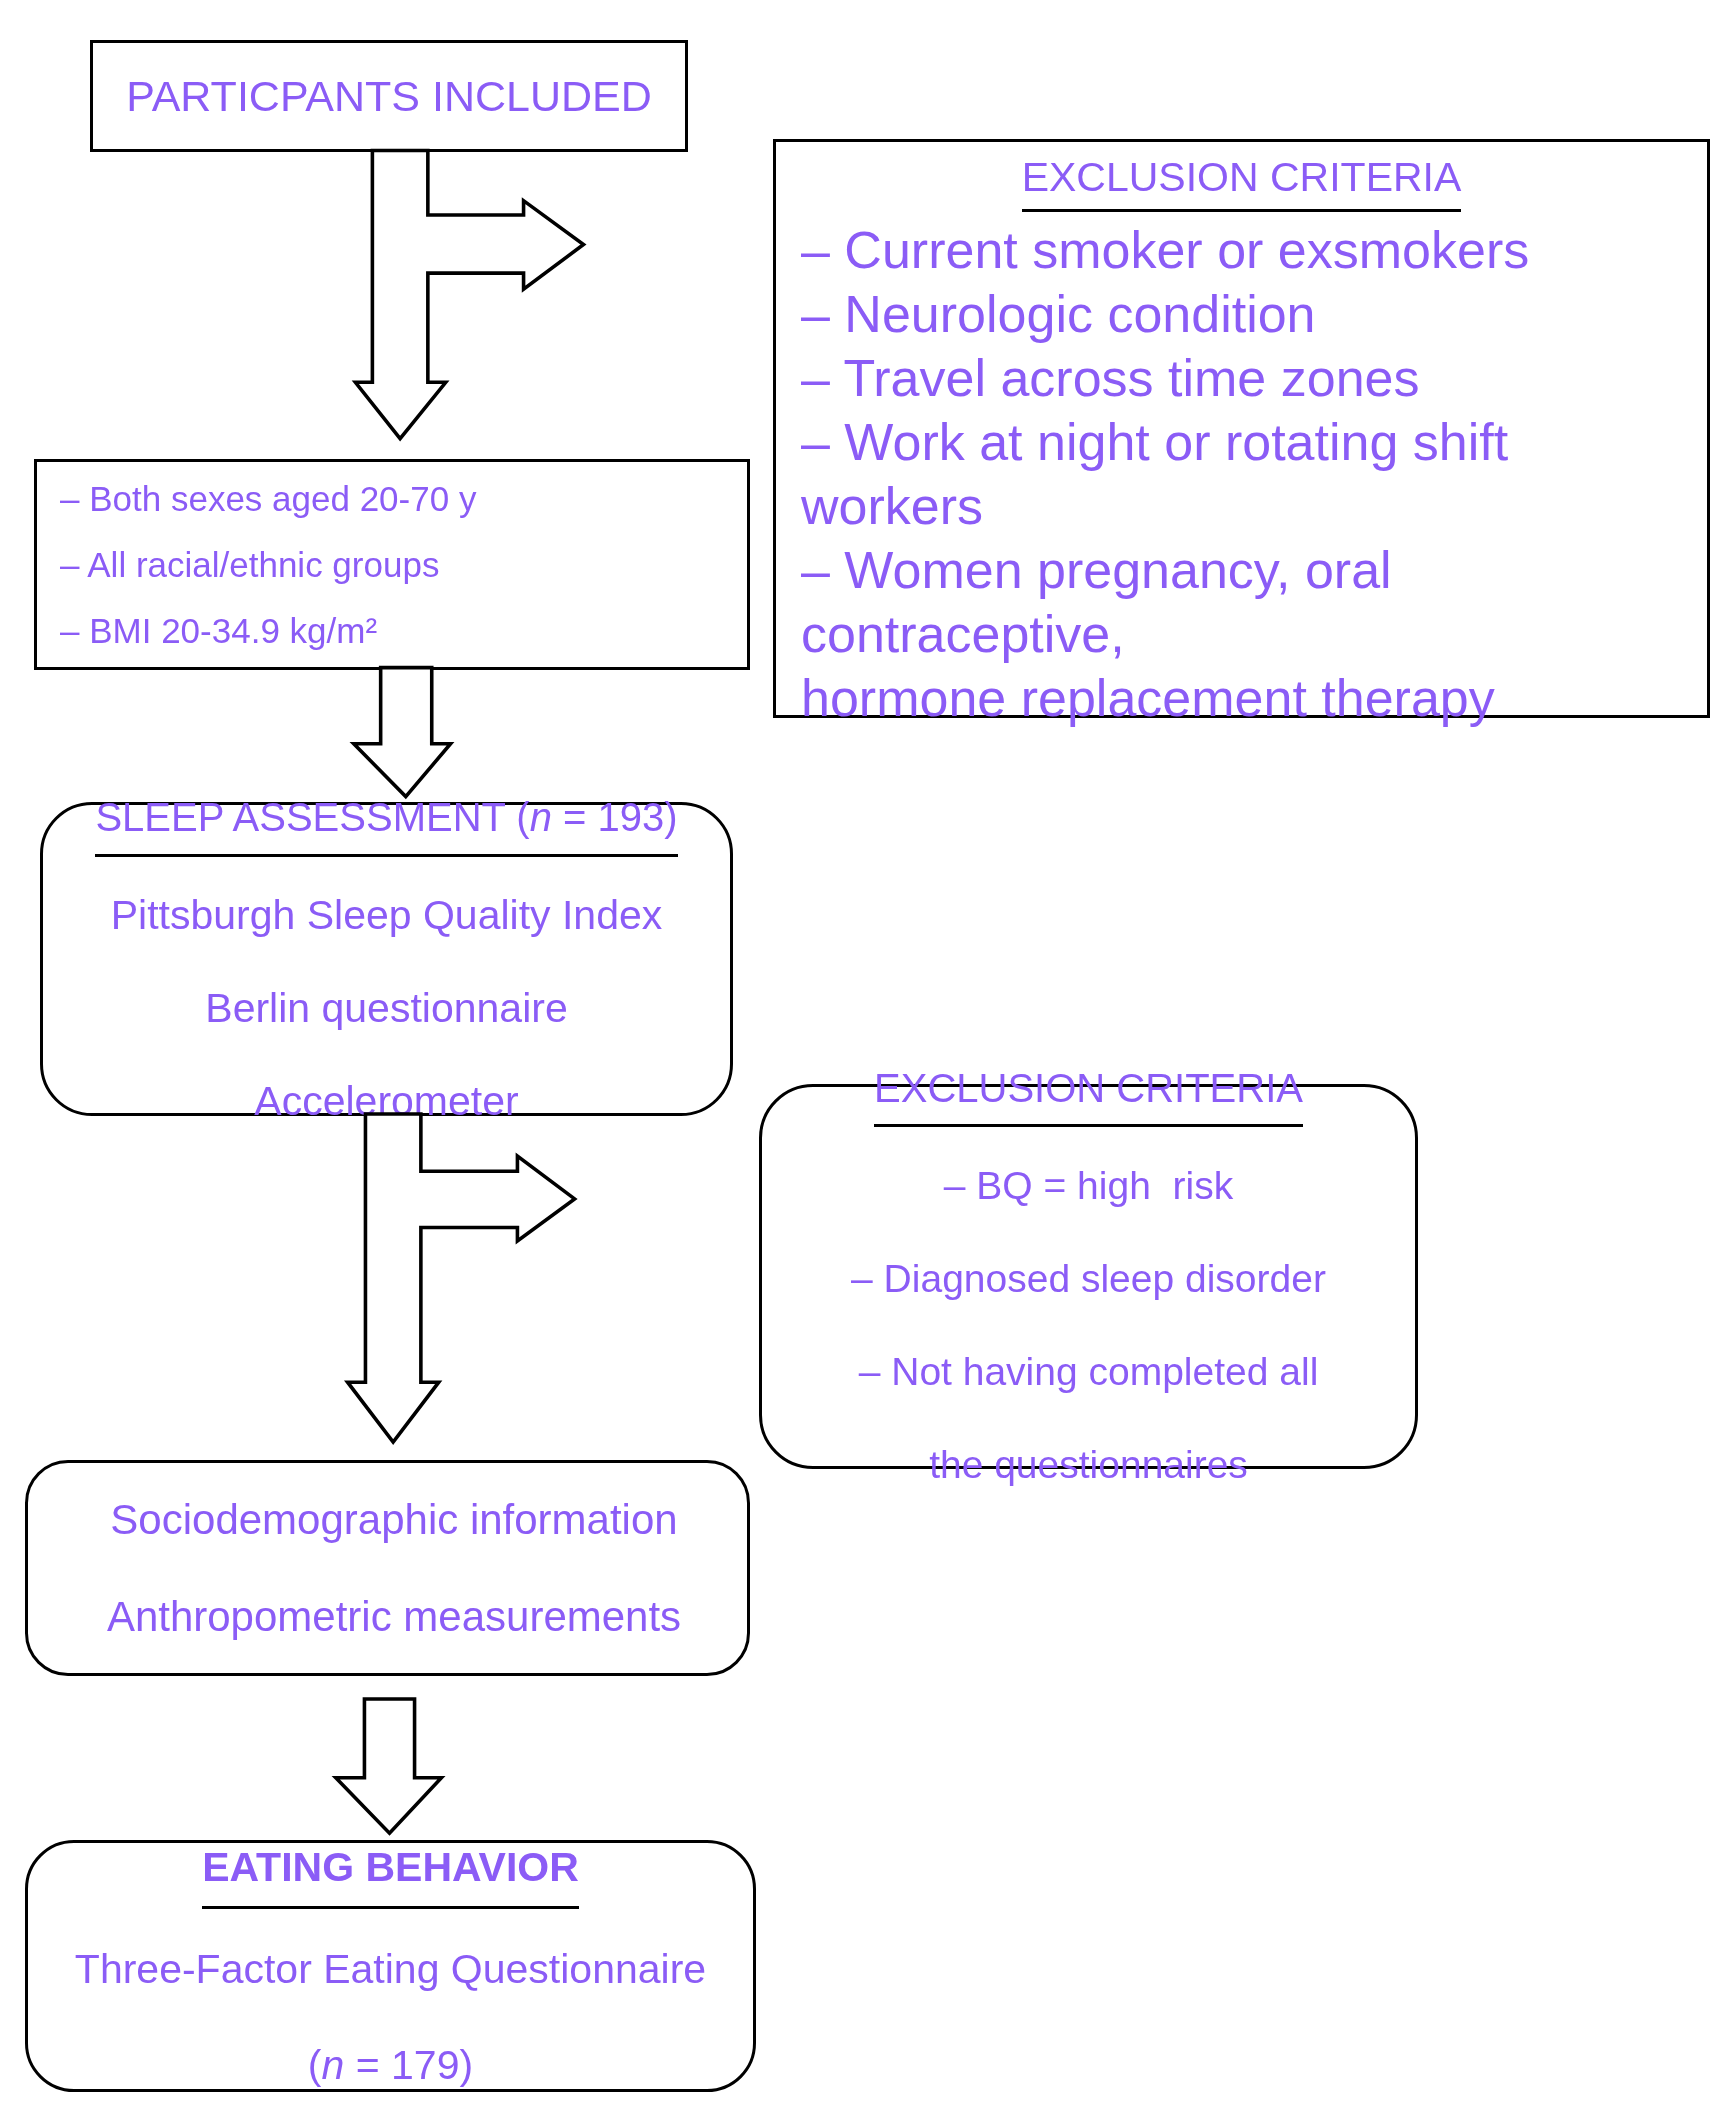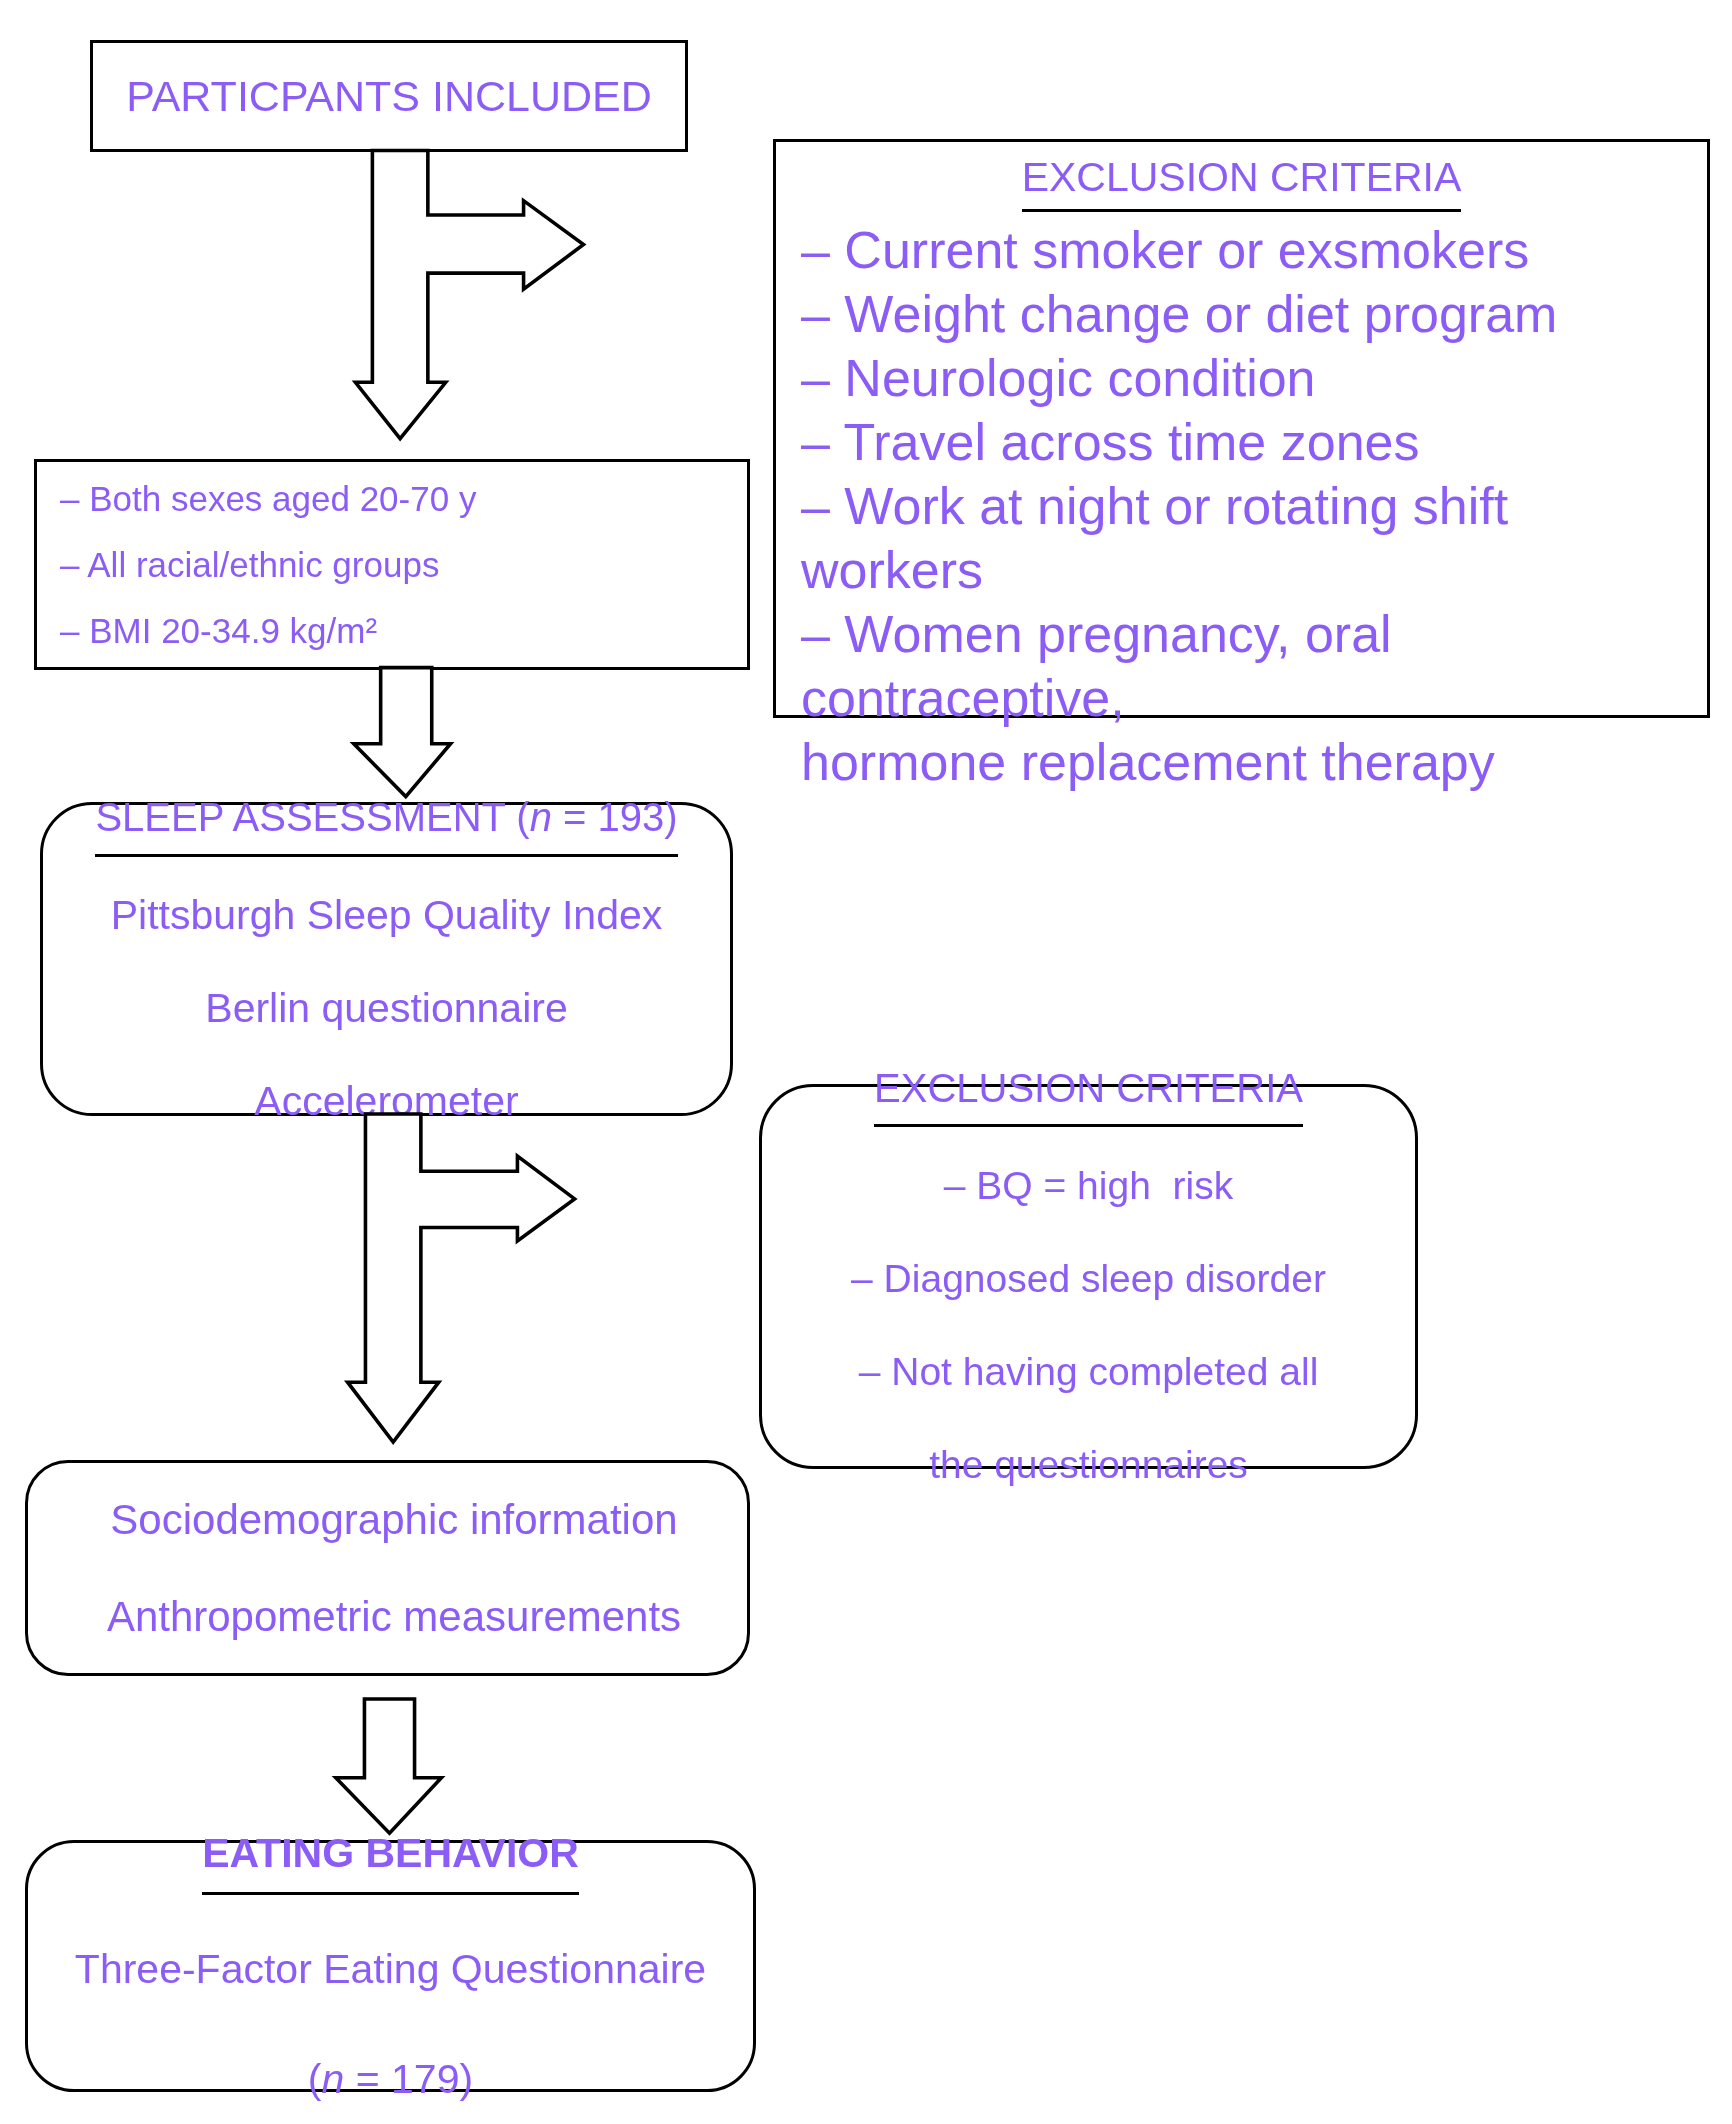--- a/index.html
+++ b/index.html
@@ -46,21 +46,21 @@
 
   #box-exclusion2 { left: 759px; top: 1084px; width: 659px; height: 385px; border-radius: 54px; align-items: center; }
   #box-exclusion2 .hd { font-size: 40px; line-height: 66px; }
   #box-exclusion2 .item { font-size: 39px; line-height: 69px; }
 
   #box-socio { left: 25px; top: 1460px; width: 725px; height: 216px; border-radius: 43px; align-items: center; padding-left: 13px; }
   #box-socio .line { font-size: 42px; line-height: 73px; }
 
   #box-eating { left: 25px; top: 1840px; width: 731px; height: 252px; border-radius: 49px; align-items: center; }
   #box-eating .hd { font-size: 41px; line-height: 72px; font-weight: bold; }
-  #box-eating .line { font-size: 41px; line-height: 72px; white-space: nowrap; margin-top: 14px; }
+  #box-eating .line { font-size: 41px; line-height: 72px; white-space: nowrap; }
 
   
   .arrow { position: absolute; overflow: visible; }
   .arrow polygon { fill: #ffffff; stroke: #000000; stroke-width: 4; stroke-linejoin: miter; }
   #arrow-branch-1 { left: 347px; top: 147px; width: 244px; height: 297px; }
   #arrow-down-1   { left: 334px; top: 664px; width: 122px; height: 138px; }
   #arrow-branch-2 { left: 344px; top: 1110px; width: 236px; height: 337px; }
   #arrow-down-2   { left: 334px; top: 1697px; width: 111px; height: 140px; }
 
   i { font-style: italic; }
@@ -76,21 +76,20 @@
 
   <svg class="arrow" id="arrow-branch-1" viewBox="388 164 272 332" aria-hidden="true">
     <polygon points="416,168 478,168 478,240 585,240 585,224 652,273 585,323 585,305 478,305 478,427 498,427 447,490 397,427 416,427"></polygon>
   </svg>
 
   <div class="box" id="box-exclusion1">
     <div class="hd center">
       <span class="u">EXCLUSION CRITERIA</span>
     </div>
     <div class="item pre">– Current smoker or exsmokers</div>
-    <div class="item pre">– Weight change or diet program</div>
     <div class="item pre">– Neurologic condition</div>
     <div class="item pre">– Travel across time zones</div>
     <div class="item pre">– Work at night or rotating shift workers</div>
     <div class="item pre">– Women pregnancy, oral contraceptive,</div>
     <div class="item pre">hormone replacement therapy</div>
   </div>
 
   <div class="box" id="box-eligibility">
     <div class="item pre">– Both sexes aged 20-70 y</div>
     <div class="item pre">– All racial/ethnic groups</div>

